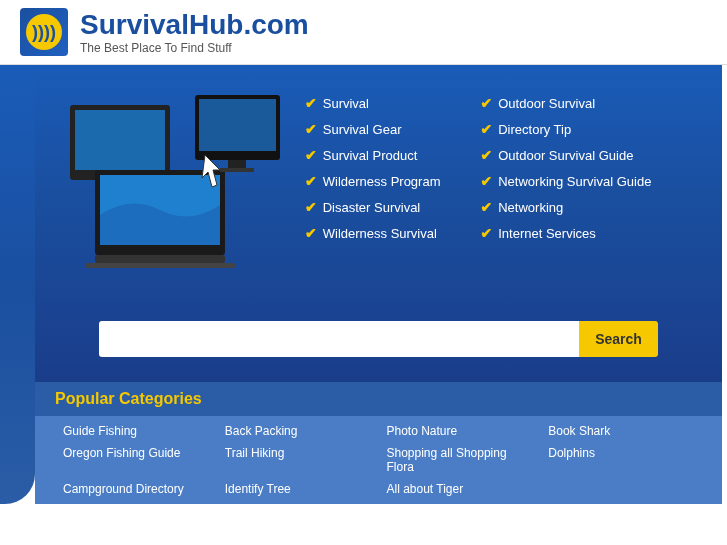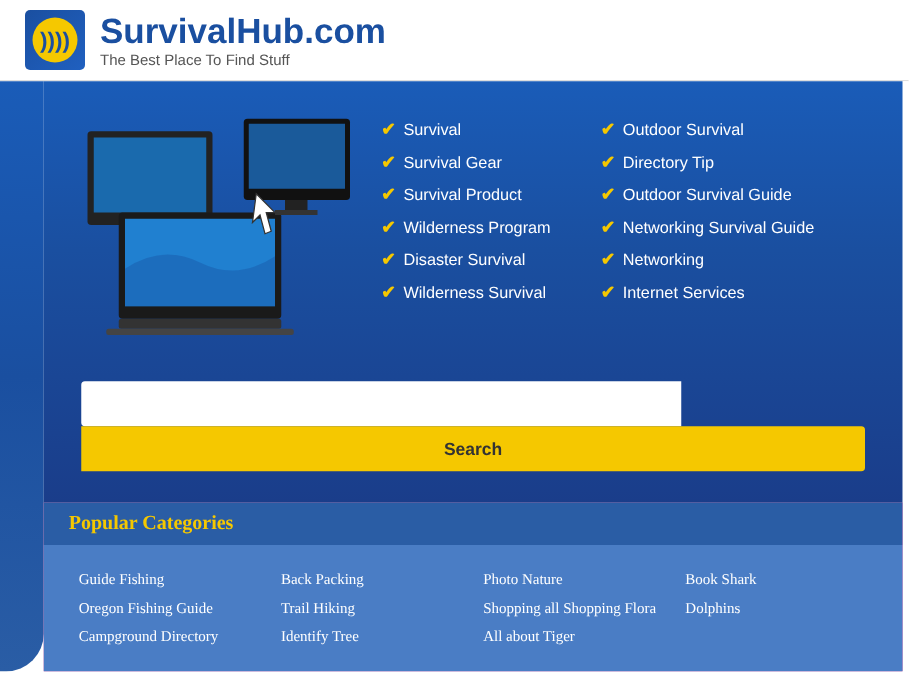--- a/index.html
+++ b/index.html
@@ -109,25 +109,24 @@
 
     .check-icon {
       color: #f5c800;
       font-size: 14px;
       font-weight: bold;
       flex-shrink: 0;
     }
 
     
     .search-area {
-      margin-top: 20px;
+      margin-top: 36px;
       display: flex;
       justify-content: center;
       gap: 0;
-      flex-direction: column;
     }
 
     .search-input {
       width: 480px;
       height: 36px;
       border: none;
       border-radius: 3px 0 0 3px;
       padding: 0 10px;
       font-size: 14px;
       outline: none;
@@ -144,40 +143,39 @@
       color: #333;
       cursor: pointer;
       border-radius: 0 3px 3px 0;
       white-space: nowrap;
     }
 
     
     .categories-section {
       background: #ec4899;
       padding: 0;
-      font-family: Liberation Serif, serif;
     }
 
     .categories-header {
       background: #2a5da5;
       padding: 8px 20px;
     }
 
     .categories-title {
       color: #f5c800;
       font-size: 16px;
       font-weight: bold;
     }
 
     .categories-grid {
       display: grid;
       grid-template-columns: repeat(4, 1fr);
       gap: 0;
       background: #4a7dc5;
-      padding: 16px 20px;
+      padding: 4px 20px;
     }
 
     .category-item {
       color: #fff;
       font-size: 12px;
       padding: 4px 8px;
       cursor: pointer;
       text-decoration: none;
     }
   </style>

